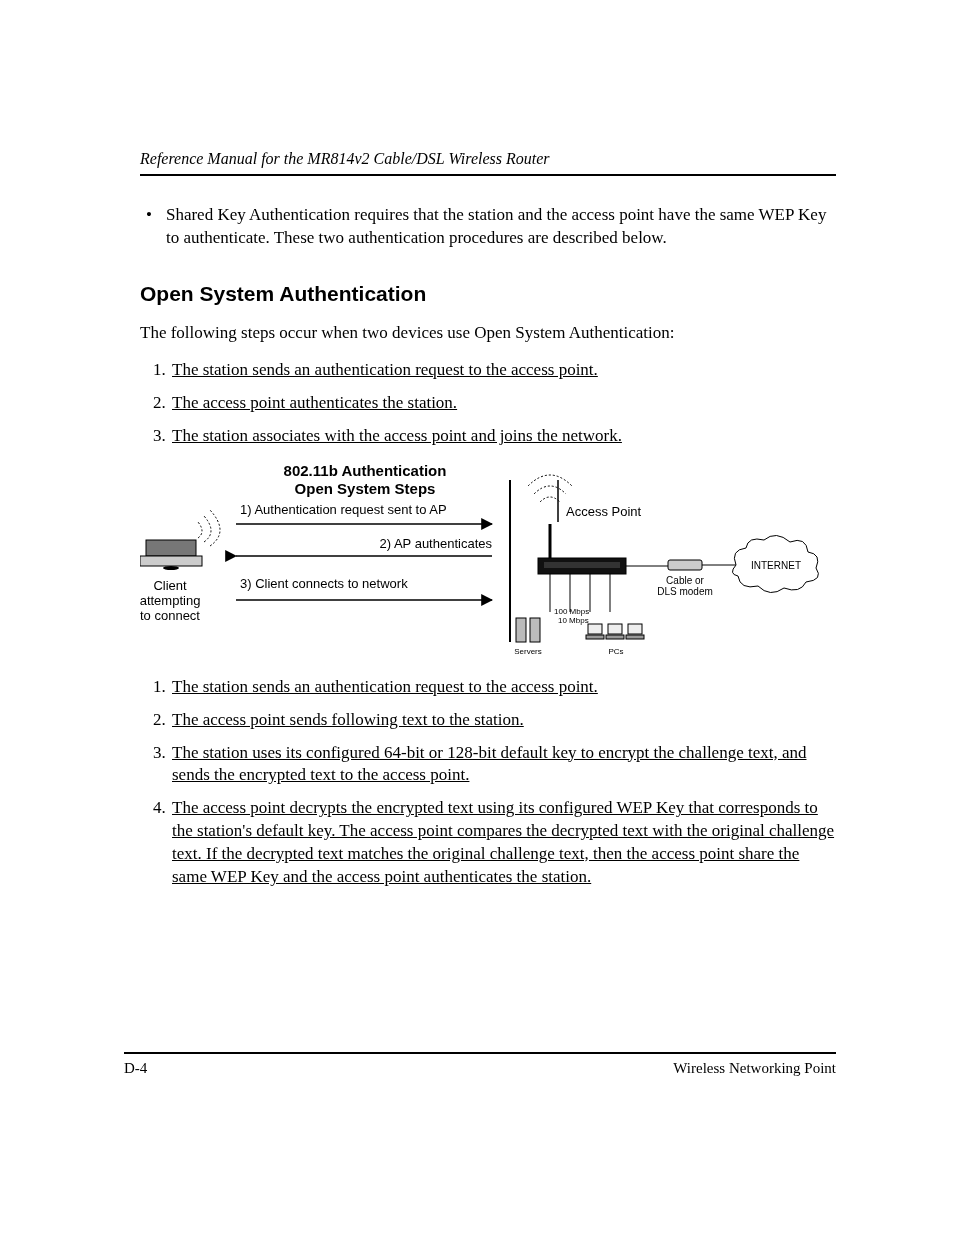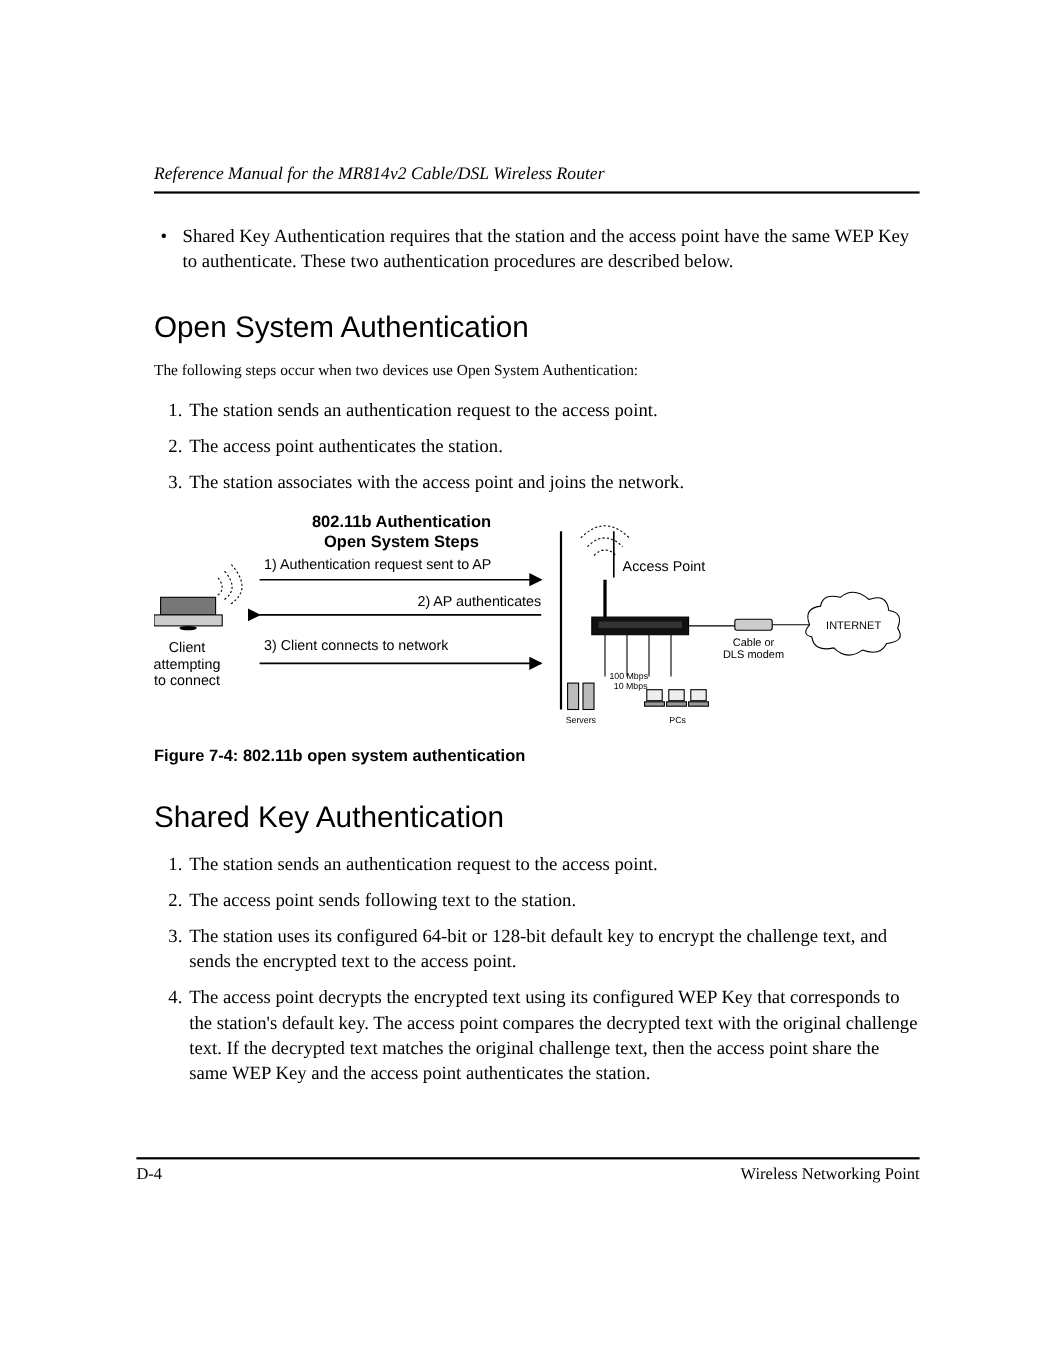--- a/index.html
+++ b/index.html
@@ -29,34 +29,35 @@
   .bullet-row {
     display: flex;
     gap: 14px;
     font-size: 17px;
     line-height: 1.35;
     margin: 0 0 26px 6px;
   }
   .bullet-dot { width: 10px; text-align: center; }
   h2.section {
     font-family: Arial, Helvetica, sans-serif;
-    font-weight: normal;
-    font-size: 27px;
+    font-weight: bold;
+    font-size: 21px;
     margin: 32px 0 16px 0;
   }
   .para {
-    font-size: 14px;
+    font-size: 17px;
     line-height: 1.35;
     margin: 0 0 14px 0;
   }
   ol.steps {
     font-size: 17px;
     line-height: 1.35;
     margin: 0 0 14px 0;
     padding-left: 30px;
+    text-decoration: underline;
   }
   ol.steps li { padding-left: 2px; margin-bottom: 10px; }
   .figure-wrap {
     margin: 10px 0 14px 0;
   }
   .figure-svg { display: block; }
   .fig-caption {
     font-family: Arial, Helvetica, sans-serif;
     font-weight: bold;
     font-size: 15px;
@@ -196,23 +197,21 @@
       <g>
         <path d="M596 103
                  Q590 88 606 86 Q608 74 624 78 Q636 68 650 80 Q666 74 668 90
                  Q682 92 676 106 Q684 118 666 120 Q660 132 644 126
                  Q630 136 618 124 Q600 128 598 114 Q588 112 596 103 Z" fill="#fff" stroke="#000"></path>
       </g>
       <text x="636" y="107" text-anchor="middle" class="svg-small">INTERNET</text>
     </svg>
   </div>
 
-  <div class="fig-caption">Figure 7-4:  802.11b open system authentication</div>
-
-  <h2 class="section">Shared Key Authentication</h2>
+
   <ol class="steps">
     <li>The station sends an authentication request to the access point.</li>
     <li>The access point sends following text to the station.</li>
     <li>The station uses its configured 64-bit or 128-bit default key to encrypt the challenge text, and sends the encrypted text to the access point.</li>
     <li>The access point decrypts the encrypted text using its configured WEP Key that corresponds to the station's default key. The access point compares the decrypted text with the original challenge text. If the decrypted text matches the original challenge text, then the access point share the same WEP Key and the access point authenticates the station.</li>
   </ol>
 
   <div class="footer">
     <hr class="ftr-rule">
     <div class="ftr-line">

